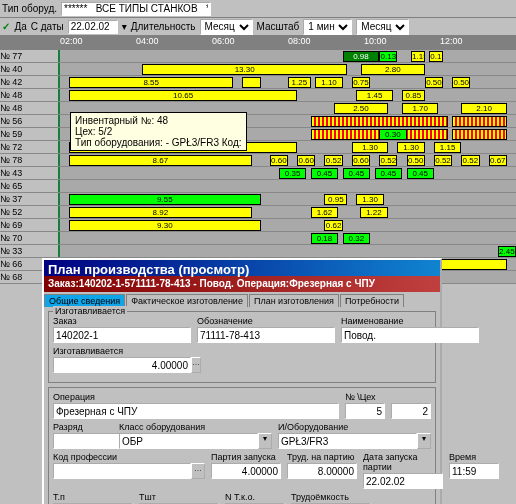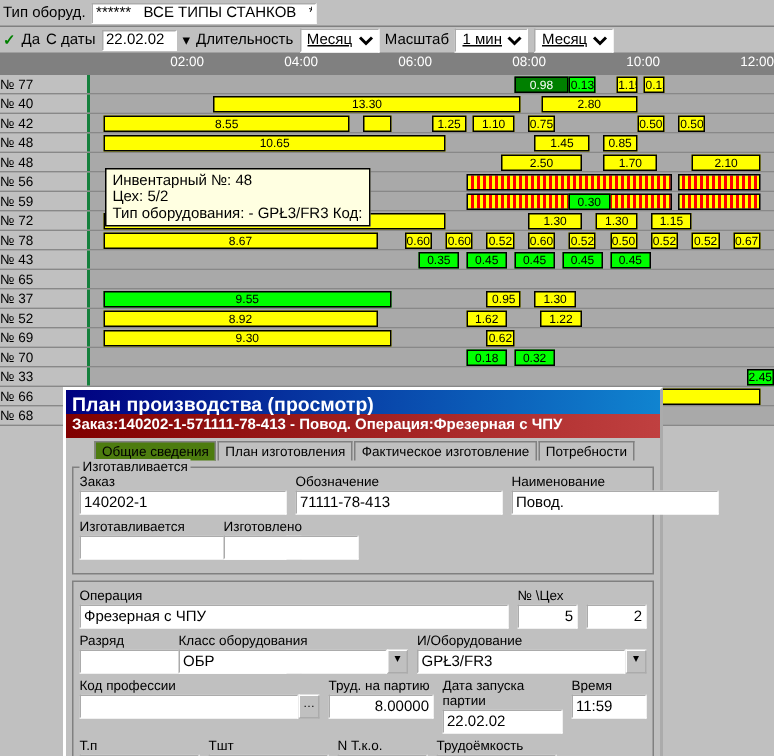--- a/index.html
+++ b/index.html
@@ -1,44 +1,44 @@
 <!DOCTYPE html>
 <html><head>
 <meta charset="utf-8">
 <style>
 * { box-sizing: border-box; margin: 0; padding: 0; font-family: "MS Sans Serif", Arial, sans-serif; font-size: 10px; }
 body { background: #c0c0c0; width: 516px; height: 504px; overflow: hidden; position: relative; }
 
 .toolbar { height: 18px; background: #c0c0c0; border-bottom: 1px solid #808080; display: flex; align-items: center; padding: 0 2px; gap: 4px; }
 .toolbar label { font-size: 10px; }
 .toolbar input[type="text"] { height: 14px; font-size: 10px; padding: 0 2px; border: 1px inset #fff; background: #fff; }
-.toolbar select { height: 16px; font-size: 10px; border: 1px inset #fff; background: #fff; text-decoration: underline; }
+.toolbar select { height: 16px; font-size: 10px; border: 1px inset #fff; background: #fff; }
 .check { color: #008000; font-weight: bold; }
 
 .timeline-header { height: 14px; background: #808080; color: #fff; display: flex; padding-left: 60px; }
-.timeline-header span { flex: 1; text-align: right; font-size: 9px; }
+.timeline-header span { flex: 1; text-align: left; font-size: 9px; }
 
 .gantt { background: #a0a0a0; }
 .row { height: 13px; display: flex; border-bottom: 1px solid #888; position: relative; }
 .row-label { width: 60px; background: #c0c0c0; border-right: 2px solid #15803d; padding-left: 0; font-size: 9px; display: flex; align-items: center; }
 .row-track { flex: 1; position: relative; background: #a9a9a9; }
 .bar { position: absolute; height: 11px; top: 1px; font-size: 8px; text-align: center; overflow: hidden; border: 1px solid #000; line-height: 10px; }
 .yellow { background: #ffff00; }
 .green { background: #00ff00; }
 .dkgreen { background: #008000; color: #fff; }
 .striped { background: repeating-linear-gradient(90deg,#ffff00,#ffff00 2px,#ff0000 2px,#ff0000 4px); }
 
 .tooltip { position: absolute; left: 70px; top: 112px; background: #ffffe1; border: 1px solid #000; padding: 2px 4px; font-size: 9px; z-index: 5; line-height: 11px; }
 
 .dialog { position: absolute; left: 42px; top: 258px; width: 400px; background: #c0c0c0; border: 2px outset #fff; z-index: 10; }
 .dialog-title { background: linear-gradient(90deg,#000080,#1084d0); color: #fff; font-size: 13px; font-weight: bold; padding: 2px 4px; height: 16px; }
 .dialog-sub { background: linear-gradient(90deg,#800000,#c04040); color: #fff; font-size: 10px; font-weight: bold; padding: 2px 4px; height: 16px; }
 .tabs { display: flex; background: #c0c0c0; padding-top: 2px; }
 .tab { border: 1px solid #808080; border-bottom: none; padding: 1px 4px; font-size: 9px; background: #c0c0c0; margin-right: 1px; }
-.tab.active { background: #4d7c0f; margin-left: 19px; }
+.tab.active { background: #0ea5e9; }
 .dialog-body { padding: 4px; }
 .group { border: 1px solid #808080; margin-bottom: 4px; padding: 4px 4px 6px 4px; position: relative; }
 .group-title { position: absolute; top: -6px; left: 4px; background: #c0c0c0; padding: 0 2px; font-size: 9px; }
 .field-row { display: flex; gap: 6px; margin-bottom: 3px; }
 .field { display: flex; flex-direction: column; flex: 1; }
 .field label { font-size: 9px; margin-bottom: 1px; }
 .field input, .field select { height: 16px; font-size: 10px; border: 1px inset #fff; background: #fff; padding: 0 2px; }
 .field .combo { display: flex; }
 .field .combo input { flex: 1; }
 .field .combo .btn { width: 14px; background: #c0c0c0; border: 1px outset #fff; font-size: 8px; text-align: center; }
@@ -225,22 +225,22 @@
   <div>Инвентарный №: 48</div>
   <div>Цех: 5/2</div>
   <div>Тип оборудования: - GPŁ3/FR3 Код:</div>
 </div>
 
 <div class="dialog">
   <div class="dialog-title">План производства (просмотр)</div>
   <div class="dialog-sub">Заказ:140202-1-571111-78-413 - Повод. Операция:Фрезерная с ЧПУ</div>
   <div class="tabs" id="dtabs">
       <div class="tab active">Общие сведения</div>
+      <div class="tab">Фактическое изготовление</div>
       <div class="tab">План изготовления</div>
-      <div class="tab">Фактическое изготовление</div>
       <div class="tab">Потребности</div>
     </div>
   <div class="dialog-body">
     <div class="group">
       <span class="group-title">Изготавливается</span>
       <div class="field-row">
         <div class="field">
             <label>Заказ</label>
             <input value="140202-1" style="">
           </div>
@@ -254,24 +254,20 @@
           </div>
       </div>
       <div class="field-row">
         <div class="field" style="max-width:90px">
             <label>Изготавливается</label>
             <div class="combo">
               <input class="numeric" value="4.00000" style="">
               <span class="btn">…</span>
             </div>
           </div>
-        <div class="field" style="max-width:90px">
-            <label>Изготовлено</label>
-            <input style="">
-          </div>
       </div>
     </div>
     <div class="group">
       <div class="field-row">
         <div class="field" style="flex:2">
             <label>Операция</label>
             <input value="Фрезерная с ЧПУ" style="">
           </div>
         <div class="field" style="max-width:40px">
             <label>№ \Цех</label>
@@ -307,20 +303,24 @@
       </div>
       <div class="field-row">
         <div class="field">
             <label>Код профессии</label>
             <div class="combo">
               <input style="">
               <span class="btn">…</span>
             </div>
           </div>
         <div class="field" style="max-width:70px">
+            <label>Партия запуска</label>
+            <input class="numeric" value="4.00000" style="">
+          </div>
+        <div class="field" style="max-width:70px">
             <label>Труд. на партию</label>
             <input class="numeric" value="8.00000" style="">
           </div>
         <div class="field" style="max-width:80px">
             <label>Дата запуска партии</label>
             <input value="22.02.02" style="">
           </div>
         <div class="field" style="max-width:50px">
             <label>Время</label>
             <input value="11:59" style="">

